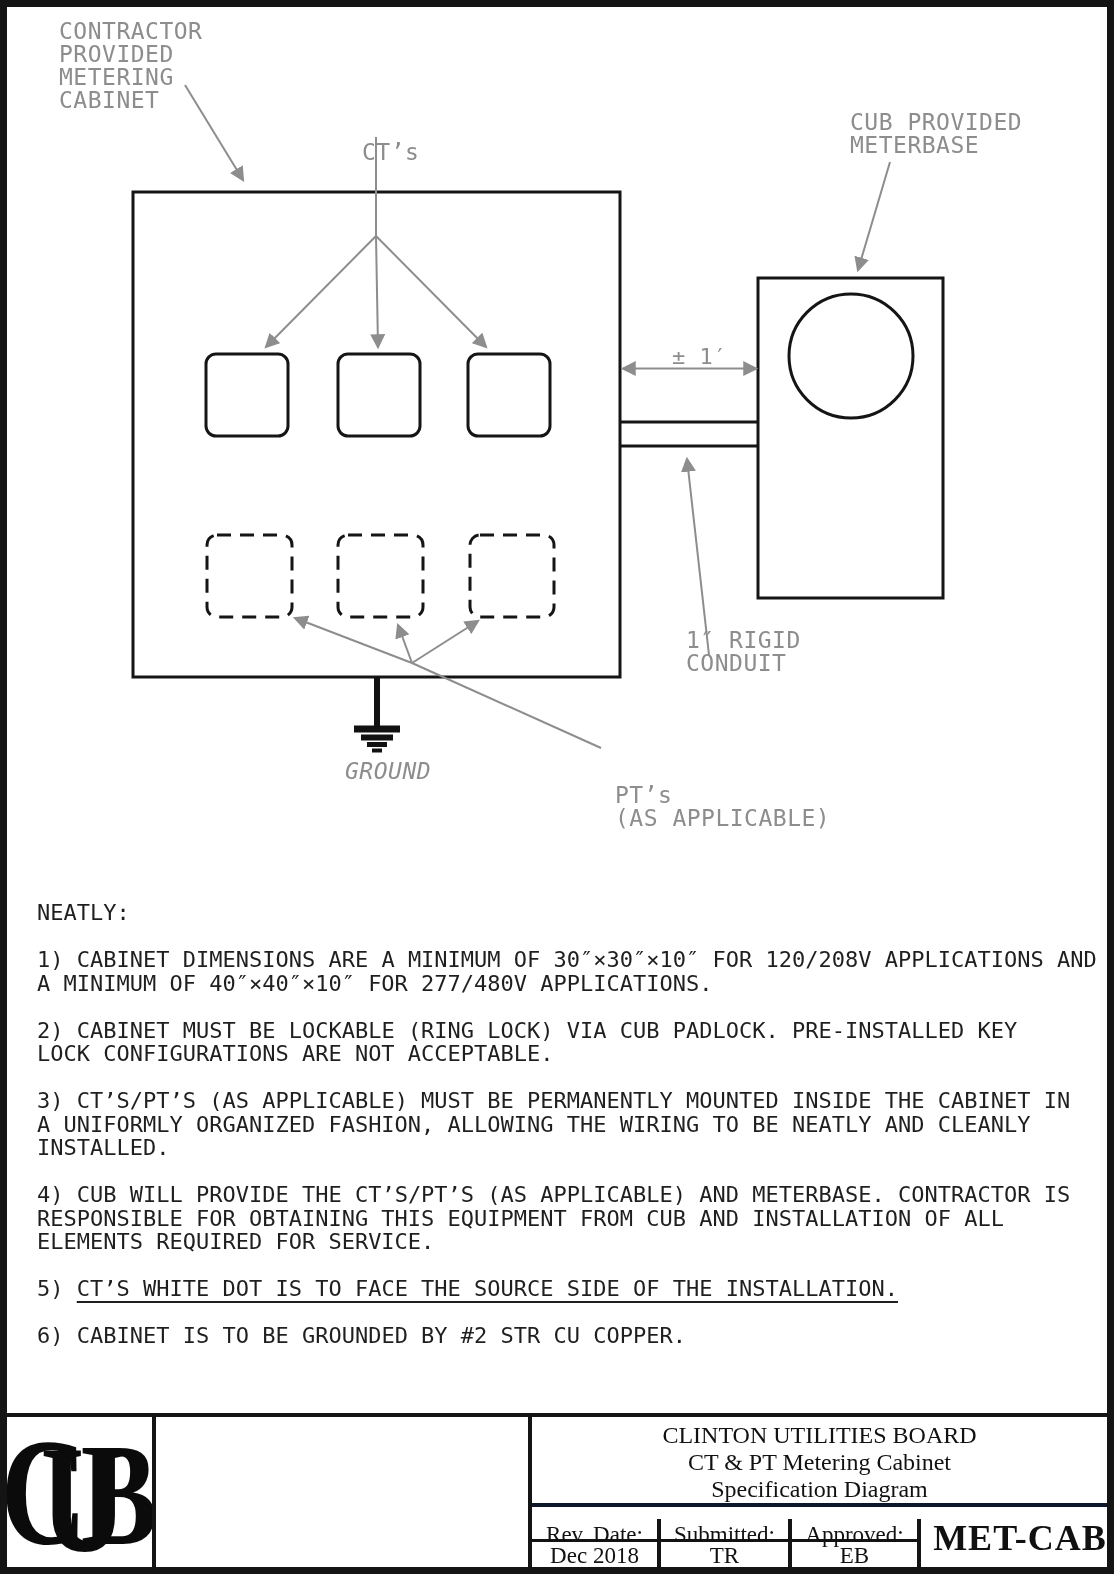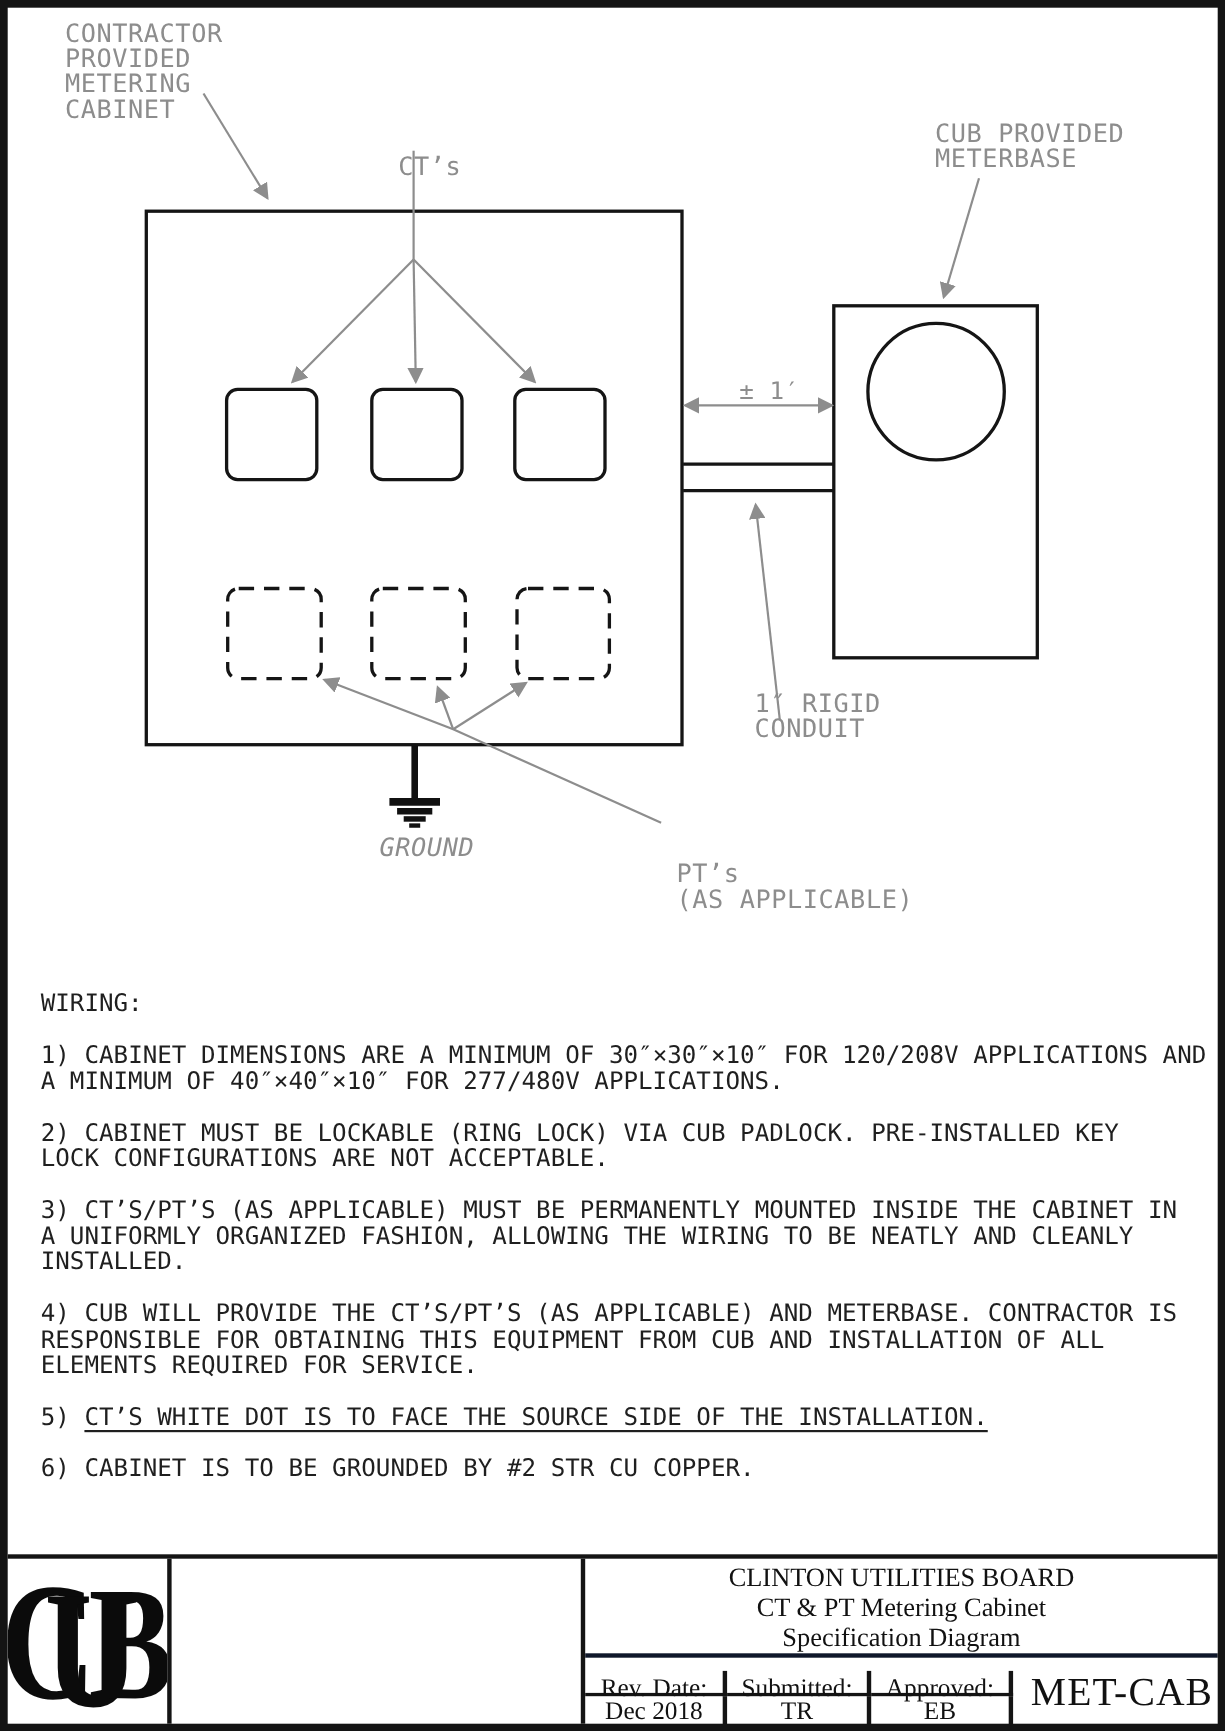--- a/index.html
+++ b/index.html
@@ -49,21 +49,21 @@
   }
   .tb-grid {
     position:absolute; left:0; right:0; top:90px; bottom:0;
     display:grid; grid-template-columns:129px 131px 129px 1fr; grid-template-rows:35px 1fr;
   }
   .tb-cell { box-sizing:border-box; text-align:center; font-size:23px; }
   .f-lbl { border-right:4px solid #141414; border-bottom:3px solid #141414; line-height:31px;margin-top:12px; }
   .f-val { border-right:4px solid #141414; line-height:27px; }
   .metcab {
     grid-column:4; grid-row:1 / 3; display:flex; align-items:center; justify-content:center;
-    font-size:36px; font-weight:normal; letter-spacing:1px;margin-left:12px;
+    font-size:36px; font-weight:bold; letter-spacing:1px;margin-left:12px;
   }
 </style>
 </head>
 <body>
 
 <div class="page">
 
   <svg class="diagram-svg" width="1114" height="850" viewBox="0 0 1114 850">
     <defs>
       <marker id="arr" viewBox="0 0 10 10" refX="8.5" refY="5" markerWidth="7.5" markerHeight="7.5" orient="auto-start-reverse">
@@ -117,21 +117,21 @@
   <div class="lbl" style="left:850px; top:111px;">CUB PROVIDED
 METERBASE</div>
   <div class="lbl lbl-dim" style="left:672px; top:345px;">± 1′</div>
   <div class="lbl" style="left:686px; top:629px;">1″ RIGID
 CONDUIT</div>
   <div class="lbl" style="left:615px; top:740px;margin-top:44px;">PT’s
 (AS APPLICABLE)</div>
   <div class="lbl" style="left:345px; top:760px;font-style:italic;">GROUND</div>
 
   <div class="notes">
-    <div class="notes-heading">WIRING:</div>
+    <div class="notes-heading">NEATLY:</div>
     <div class="note"><span class="np">1)</span> <span class="nb">CABINET DIMENSIONS ARE A MINIMUM OF 30″×30″×10″ FOR 120/208V APPLICATIONS AND
 A MINIMUM OF 40″×40″×10″ FOR 277/480V APPLICATIONS.</span></div>
     <div class="note"><span class="np">2)</span> <span class="nb">CABINET MUST BE LOCKABLE (RING LOCK) VIA CUB PADLOCK. PRE-INSTALLED KEY
 LOCK CONFIGURATIONS ARE NOT ACCEPTABLE.</span></div>
     <div class="note"><span class="np">3)</span> <span class="nb">CT’S/PT’S (AS APPLICABLE) MUST BE PERMANENTLY MOUNTED INSIDE THE CABINET IN
 A UNIFORMLY ORGANIZED FASHION, ALLOWING THE WIRING TO BE NEATLY AND CLEANLY
 INSTALLED.</span></div>
     <div class="note"><span class="np">4)</span> <span class="nb">CUB WILL PROVIDE THE CT’S/PT’S (AS APPLICABLE) AND METERBASE. CONTRACTOR IS
 RESPONSIBLE FOR OBTAINING THIS EQUIPMENT FROM CUB AND INSTALLATION OF ALL
 ELEMENTS REQUIRED FOR SERVICE.</span></div>

